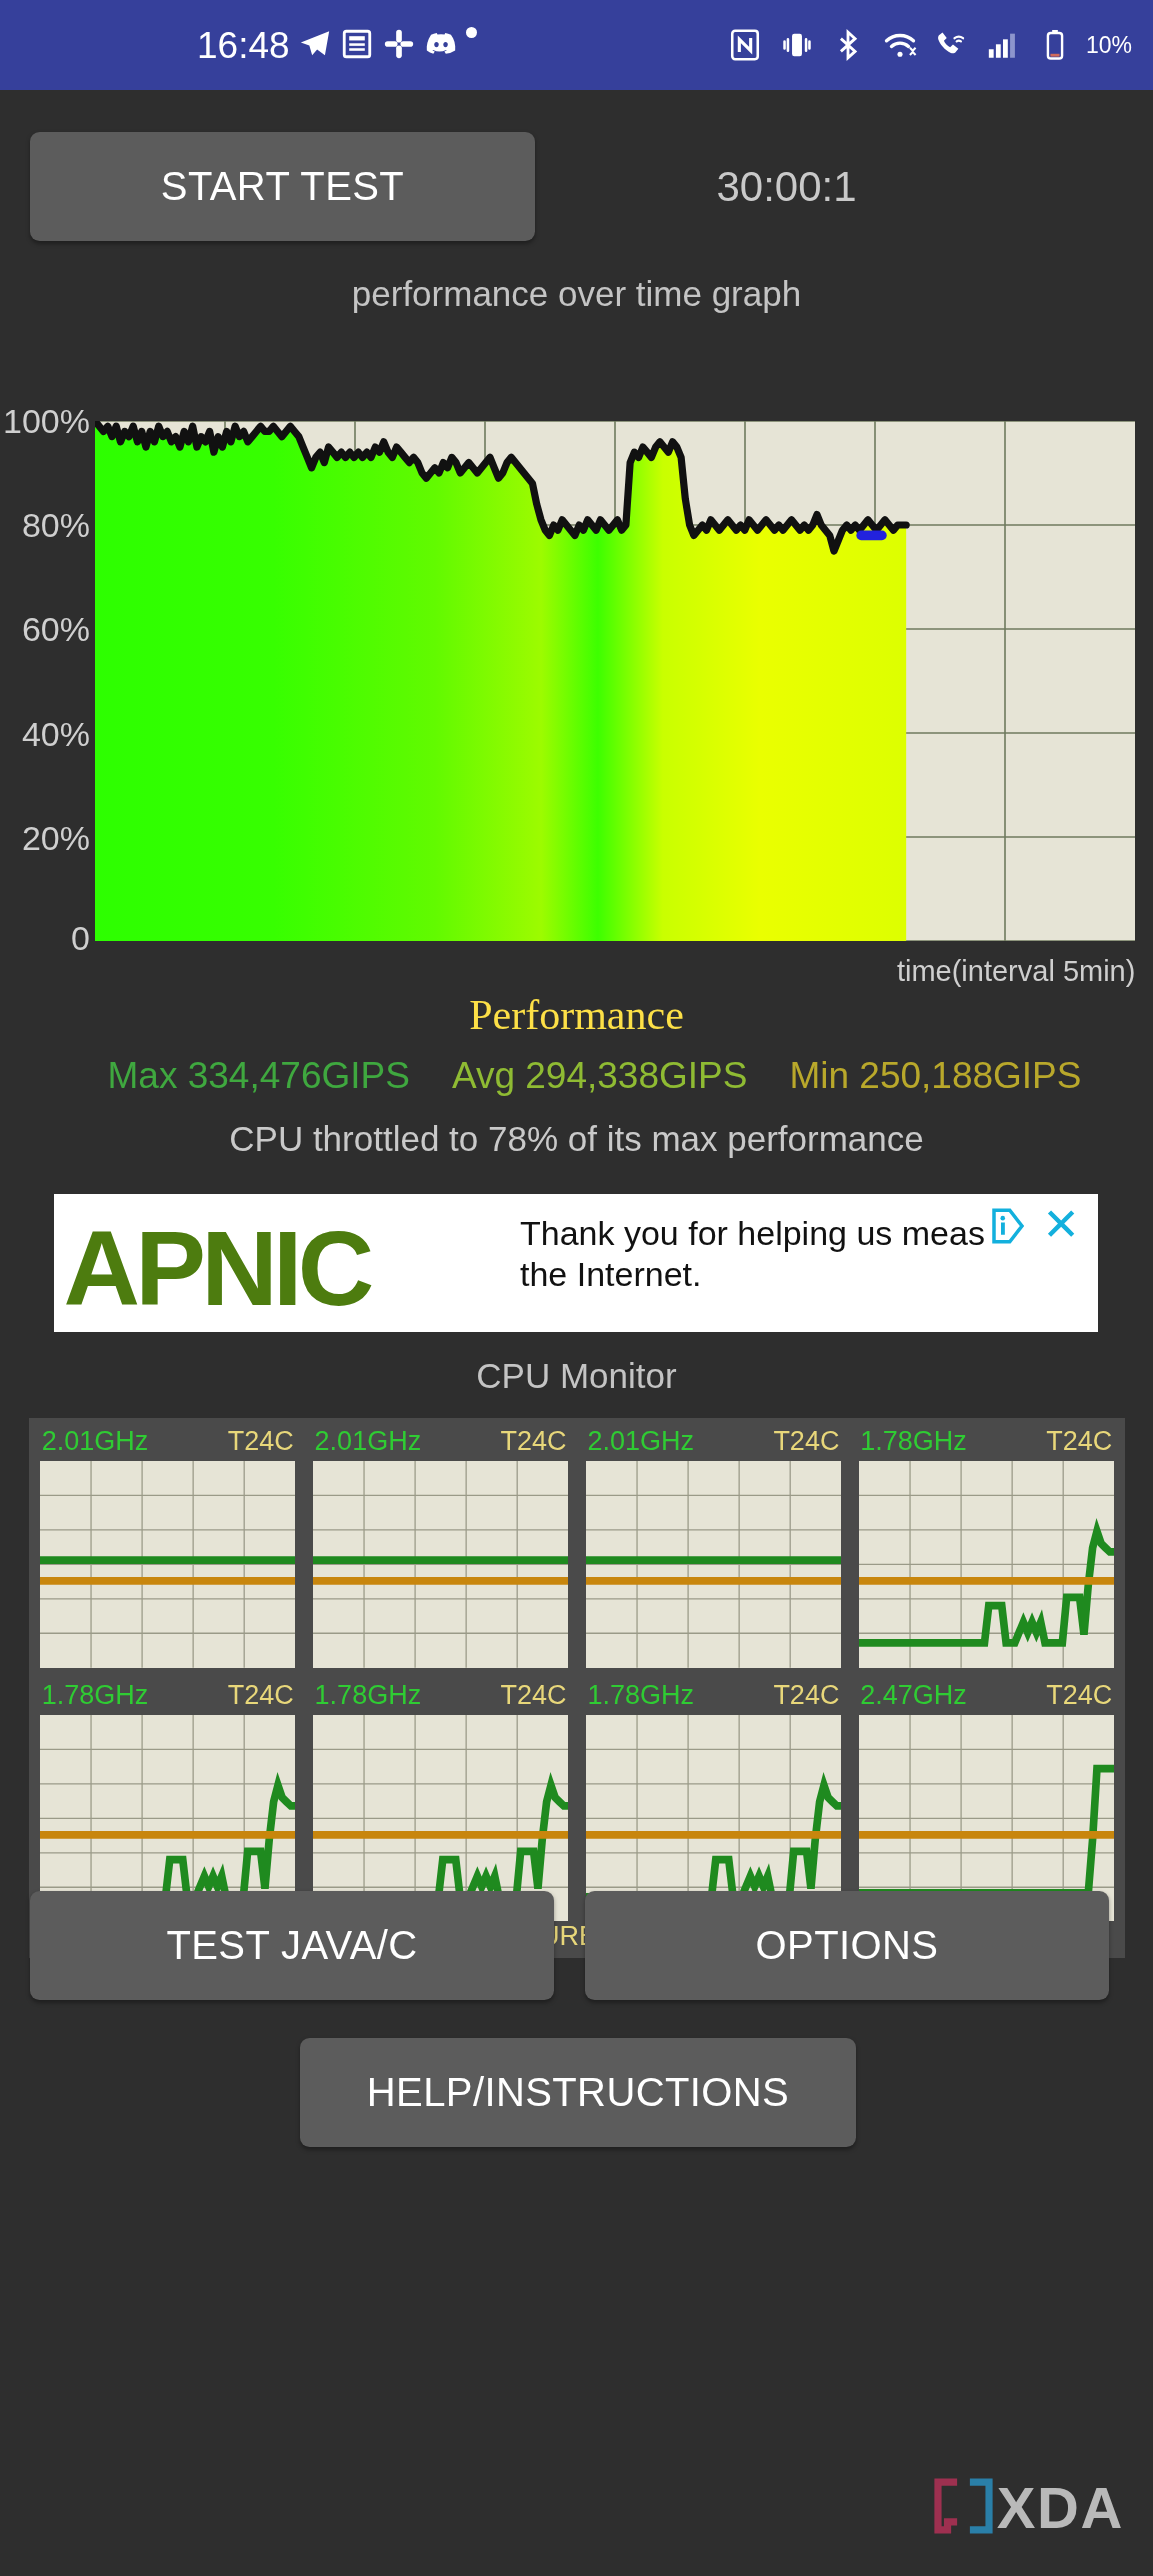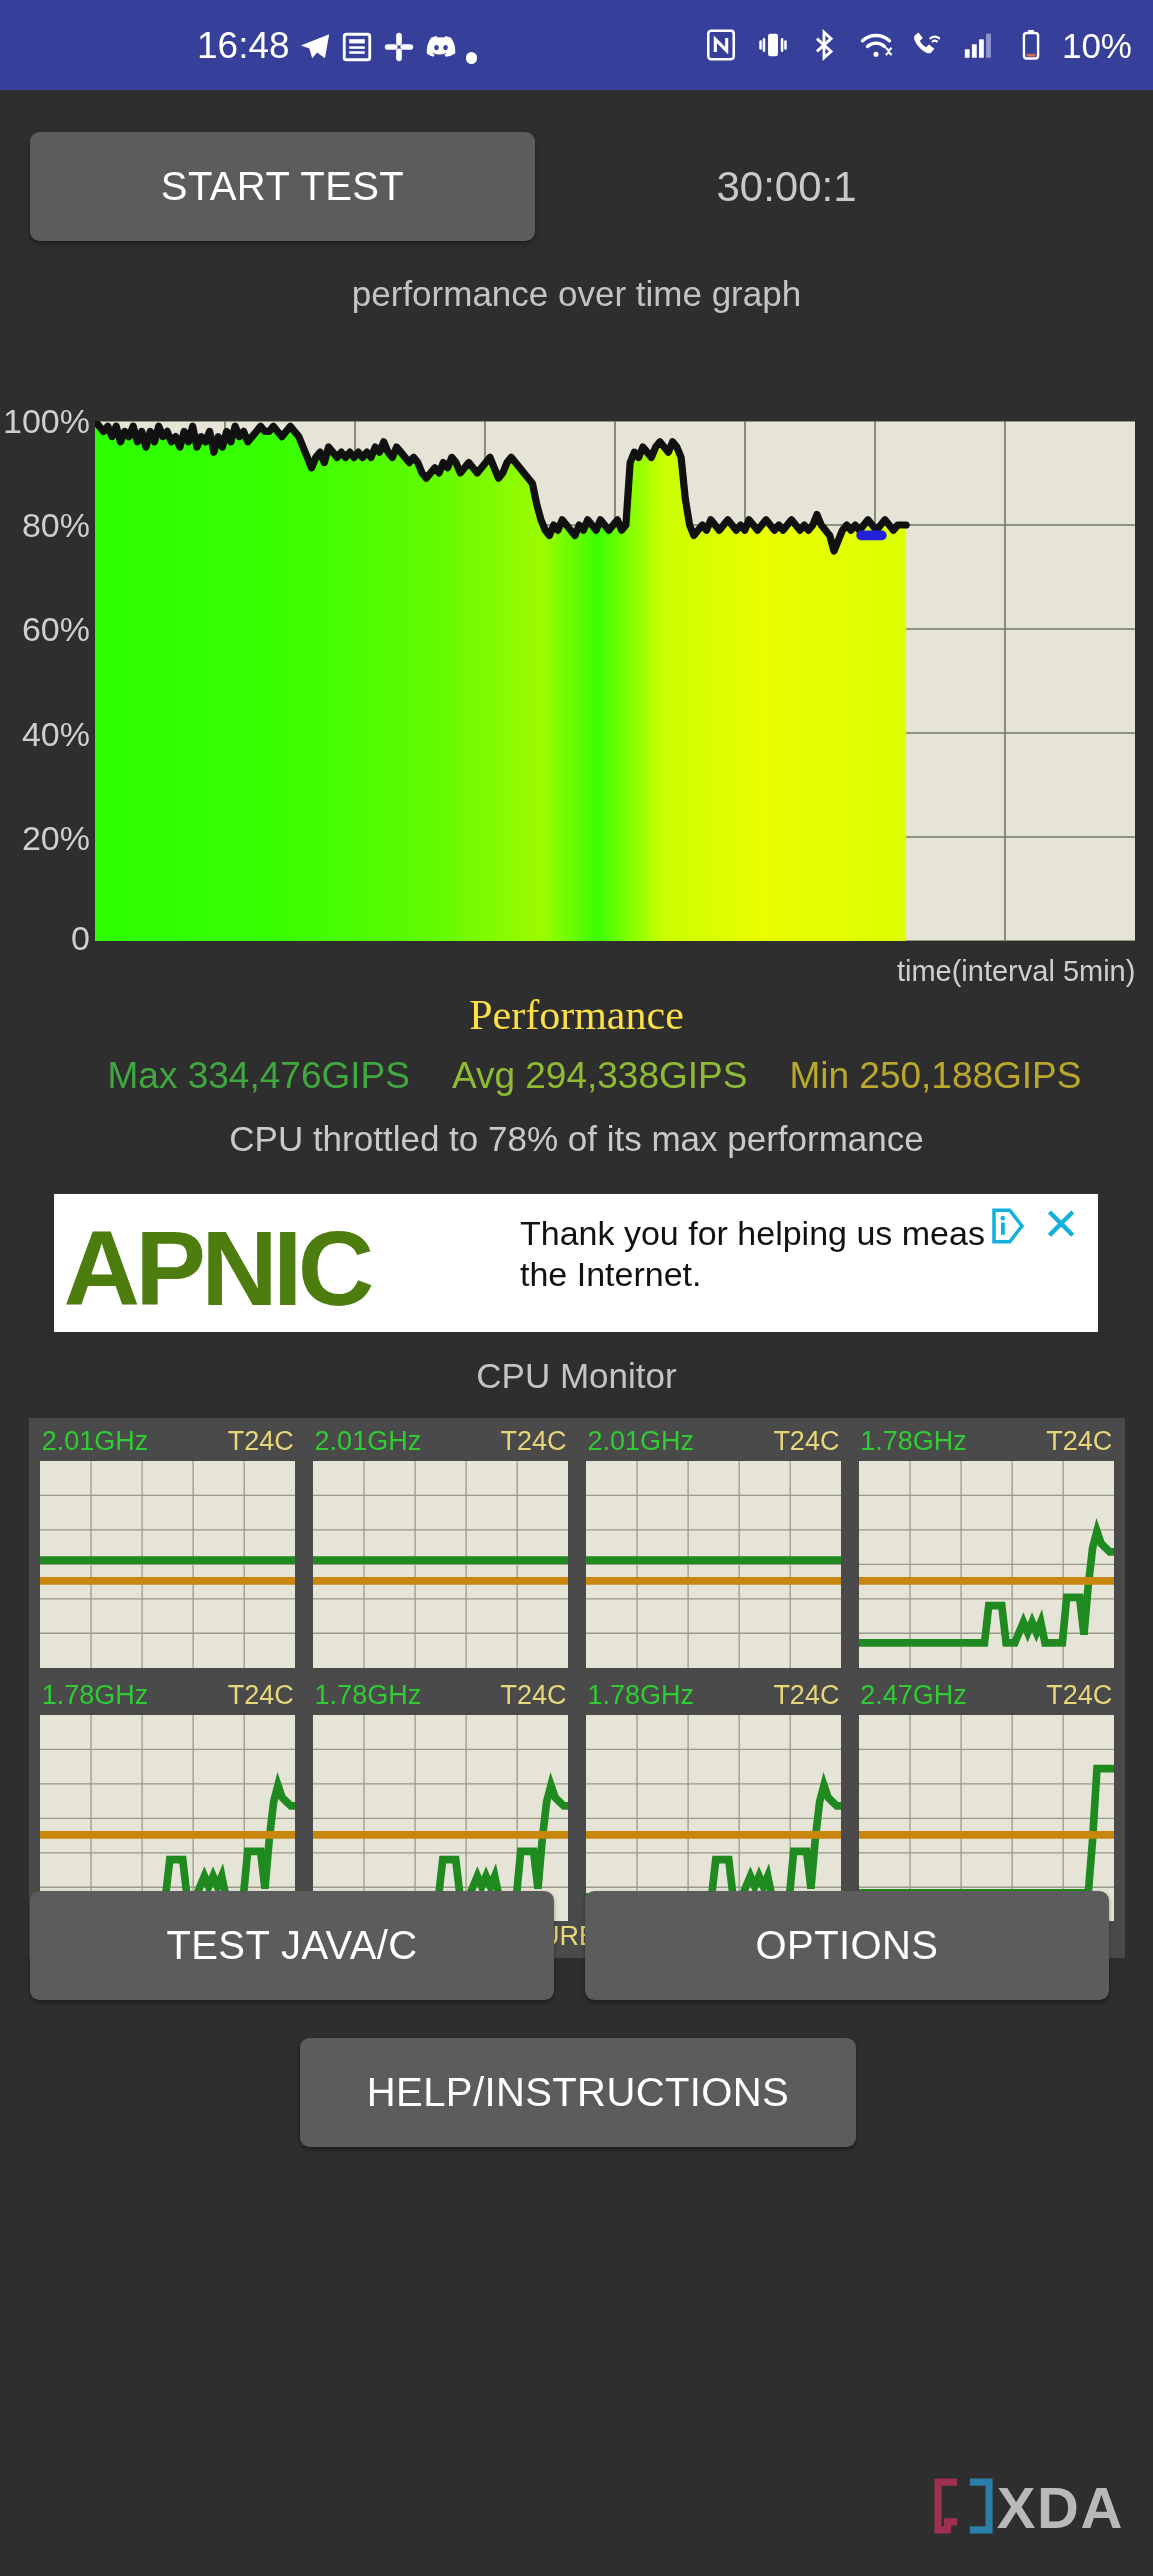--- a/index.html
+++ b/index.html
@@ -11,27 +11,27 @@
     -webkit-font-smoothing:antialiased;
   }
 
   
   .statusbar{
     position:absolute; top:0; left:0; width:1153px; height:90px;
     background:#36409b; display:flex; align-items:center;
     justify-content:center; gap:0;
   }
   .sb-inner{ display:flex; align-items:center; width:100%; padding:0 21px; }
-  .sb-left{ display:flex; align-items:flex-end; gap:8px; flex:0 0 auto; margin-left:176px;}
+  .sb-left{ display:flex; align-items:flex-start; gap:8px; flex:0 0 auto; margin-left:176px;}
   .sb-spacer{ flex:1 1 auto; }
   .sb-right{ display:flex; align-items:center; gap:17.6px; flex:0 0 auto; }
   .sb-time{ color:#fff; font-size:37px; font-weight:400; letter-spacing:0px; line-height:1; }
   .sb-ico{ width:34px; height:34px; display:block; }
   .sb-dot{ width:11.2px;height:11.2px;border-radius:50%;background:#fff;display:block;}
-  .batt-pct{ color:#fff; font-size:35px; line-height:1; margin-left:-3.2px;}
+  .batt-pct{ color:#fff; font-size:23px; line-height:1; margin-left:-3.2px;}
 
   
   .app{ position:absolute; top:90px; left:0; width:1153px; height:2486px; background:#2e2e2e; }
 
   
   .toprow{ position:absolute; top:42px; left:0; width:1067px; height:112px; }
   .btn{
     background:#5c5c5c; border:none; border-radius:9.6px; color:#fff;
     font-family:"Liberation Sans", sans-serif; font-weight:400;
     letter-spacing:0.4px; box-shadow:0 2.4px 4px rgba(0,0,0,.35);

